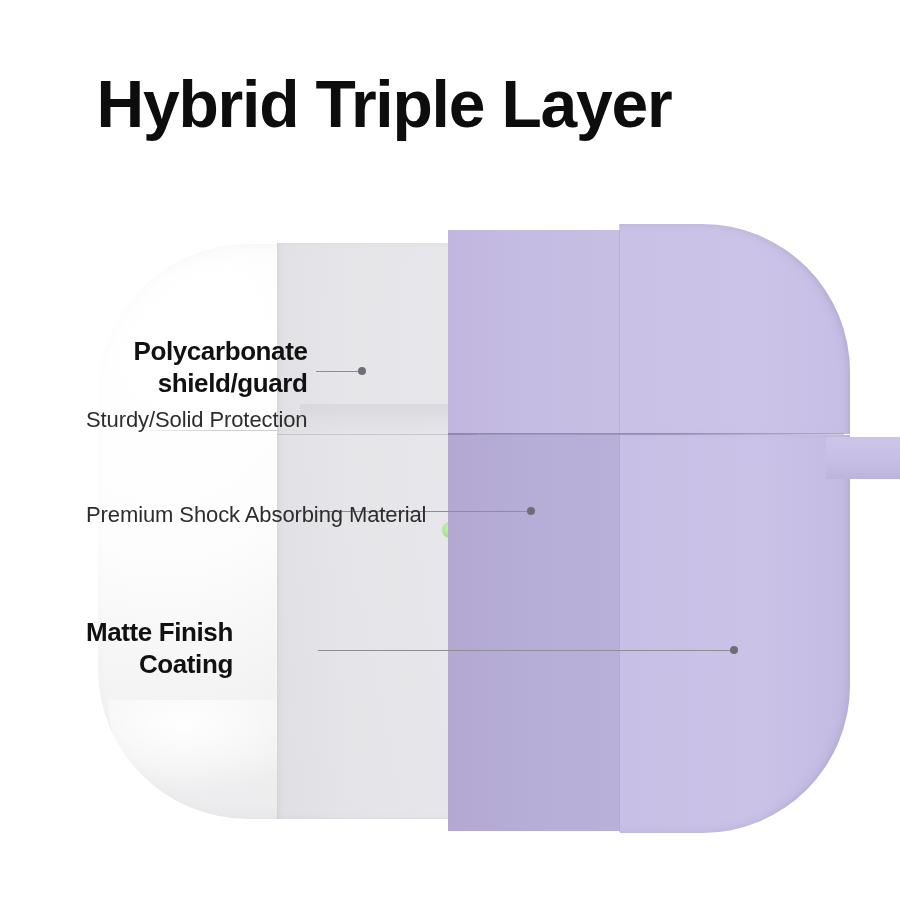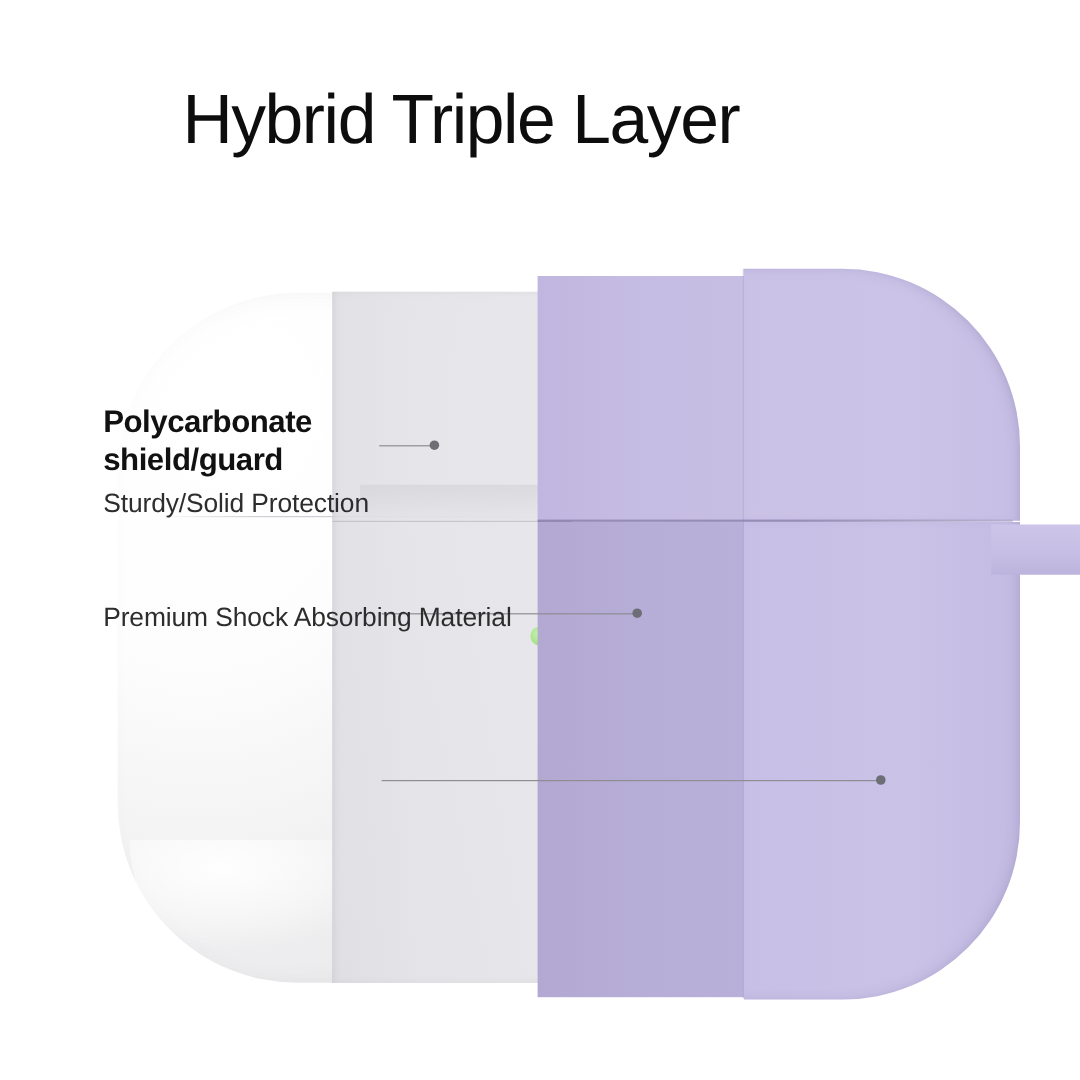--- a/index.html
+++ b/index.html
@@ -21,22 +21,22 @@
     overflow: hidden;
   }
 
   
   #title {
     position: absolute;
     left: 0;
     top: 70px;
     width: 768px;
     text-align: center;
-    font-size: 58px;
-    font-weight: 400;
+    font-size: 66px;
+    font-weight: 700;
     letter-spacing: -1.2px;
     color: #0d0d0d;
     line-height: 1.05;
     white-space: nowrap;
   }
 
   
   #product {
     position: absolute;
     left: 0;
@@ -195,20 +195,21 @@
 
   
   .callout { position: absolute; }
   .co-title {
     font-size: 26px;
     font-weight: 700;
     color: #111111;
     letter-spacing: -0.4px;
     line-height: 1.22;
     white-space: pre-line;
+    text-align: right;
   }
   .co-sub {
     margin-top: 8px;
     font-size: 22px;
     font-weight: 400;
     color: #2d2d2d;
     letter-spacing: -0.1px;
     white-space: nowrap;
   }
 
@@ -277,15 +278,17 @@
     <div class="co-title">Polycarbonate
 shield/guard</div>
     <div class="co-sub">Sturdy/Solid Protection</div>
   </div>
 
   <div class="callout" id="callout-2">
     <div class="co-sub">Premium Shock Absorbing Material</div>
   </div>
 
   <div class="callout" id="callout-3">
+    <div class="co-title">Matte Finish
+Coating</div>
   </div>
 
 </div>
 
 </body></html>

